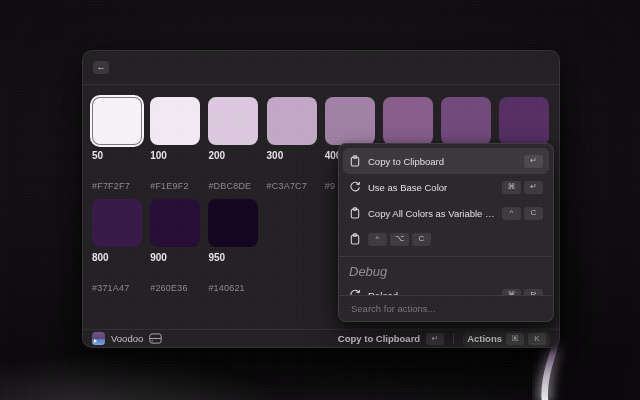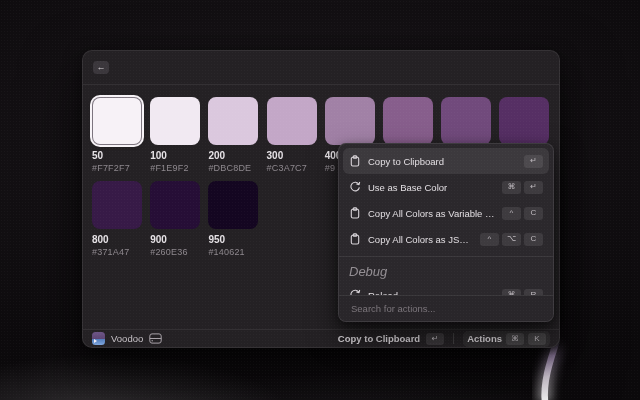--- a/index.html
+++ b/index.html
@@ -45,21 +45,21 @@
     padding:12px 9px 0;display:grid;
     grid-template-columns:repeat(8,50px);column-gap:8.2px;row-gap:7px;
   }
   .cell{width:50px;}
   .swatch{width:50px;height:48px;border-radius:8px;box-sizing:border-box;}
   .swatch.selected{
     border:1.5px solid rgba(25,15,30,0.55);
     box-shadow:0 0 0 2px #f7f3f7,0 1px 4px rgba(0,0,0,0.35);
   }
   .num{margin-top:5px;font-size:10px;font-weight:600;color:#e6e2e6;line-height:12px;}
-  .hexlbl{margin-top:1px;font-size:9px;color:#8e888e;line-height:11px;letter-spacing:.2px;}
+  .hexlbl{margin-top:19px;font-size:9px;color:#8e888e;line-height:11px;letter-spacing:.2px;}
 
   
   .footer{
     position:absolute;left:0;right:0;bottom:0;height:17px;
     border-top:1px solid rgba(255,255,255,0.07);
     display:flex;align-items:center;padding:0 9px;gap:6px;
   }
   .app-icon{
     width:13px;height:13px;border-radius:3.5px;position:relative;overflow:hidden;
     background:linear-gradient(180deg,#6e5687 0%,#5d4574 52%,#4e79b8 52%,#7fa6dd 100%);
@@ -247,21 +247,20 @@
         </span>
       </div>
 
       <div class="menu-row">
         <span class="m-icon">
           <svg width="12" height="12" viewBox="0 0 12 12" fill="none" stroke="#d8d3d8" stroke-width="1.1">
             <rect x="2.3" y="2.2" width="7.4" height="8.8" rx="1.6"></rect>
               <rect x="4.1" y="0.9" width="3.8" height="2.4" rx="1"></rect>
           </svg>
         </span>
-        <span class="m-label">Copy All Colors as JSON</span>
         <span class="m-keys">
           <span class="kbadge">^</span>
           <span class="kbadge">⌥</span>
           <span class="kbadge">C</span>
         </span>
       </div>
 
       <div class="menu-divider"></div>
       <div class="menu-section">Debug</div>
 

